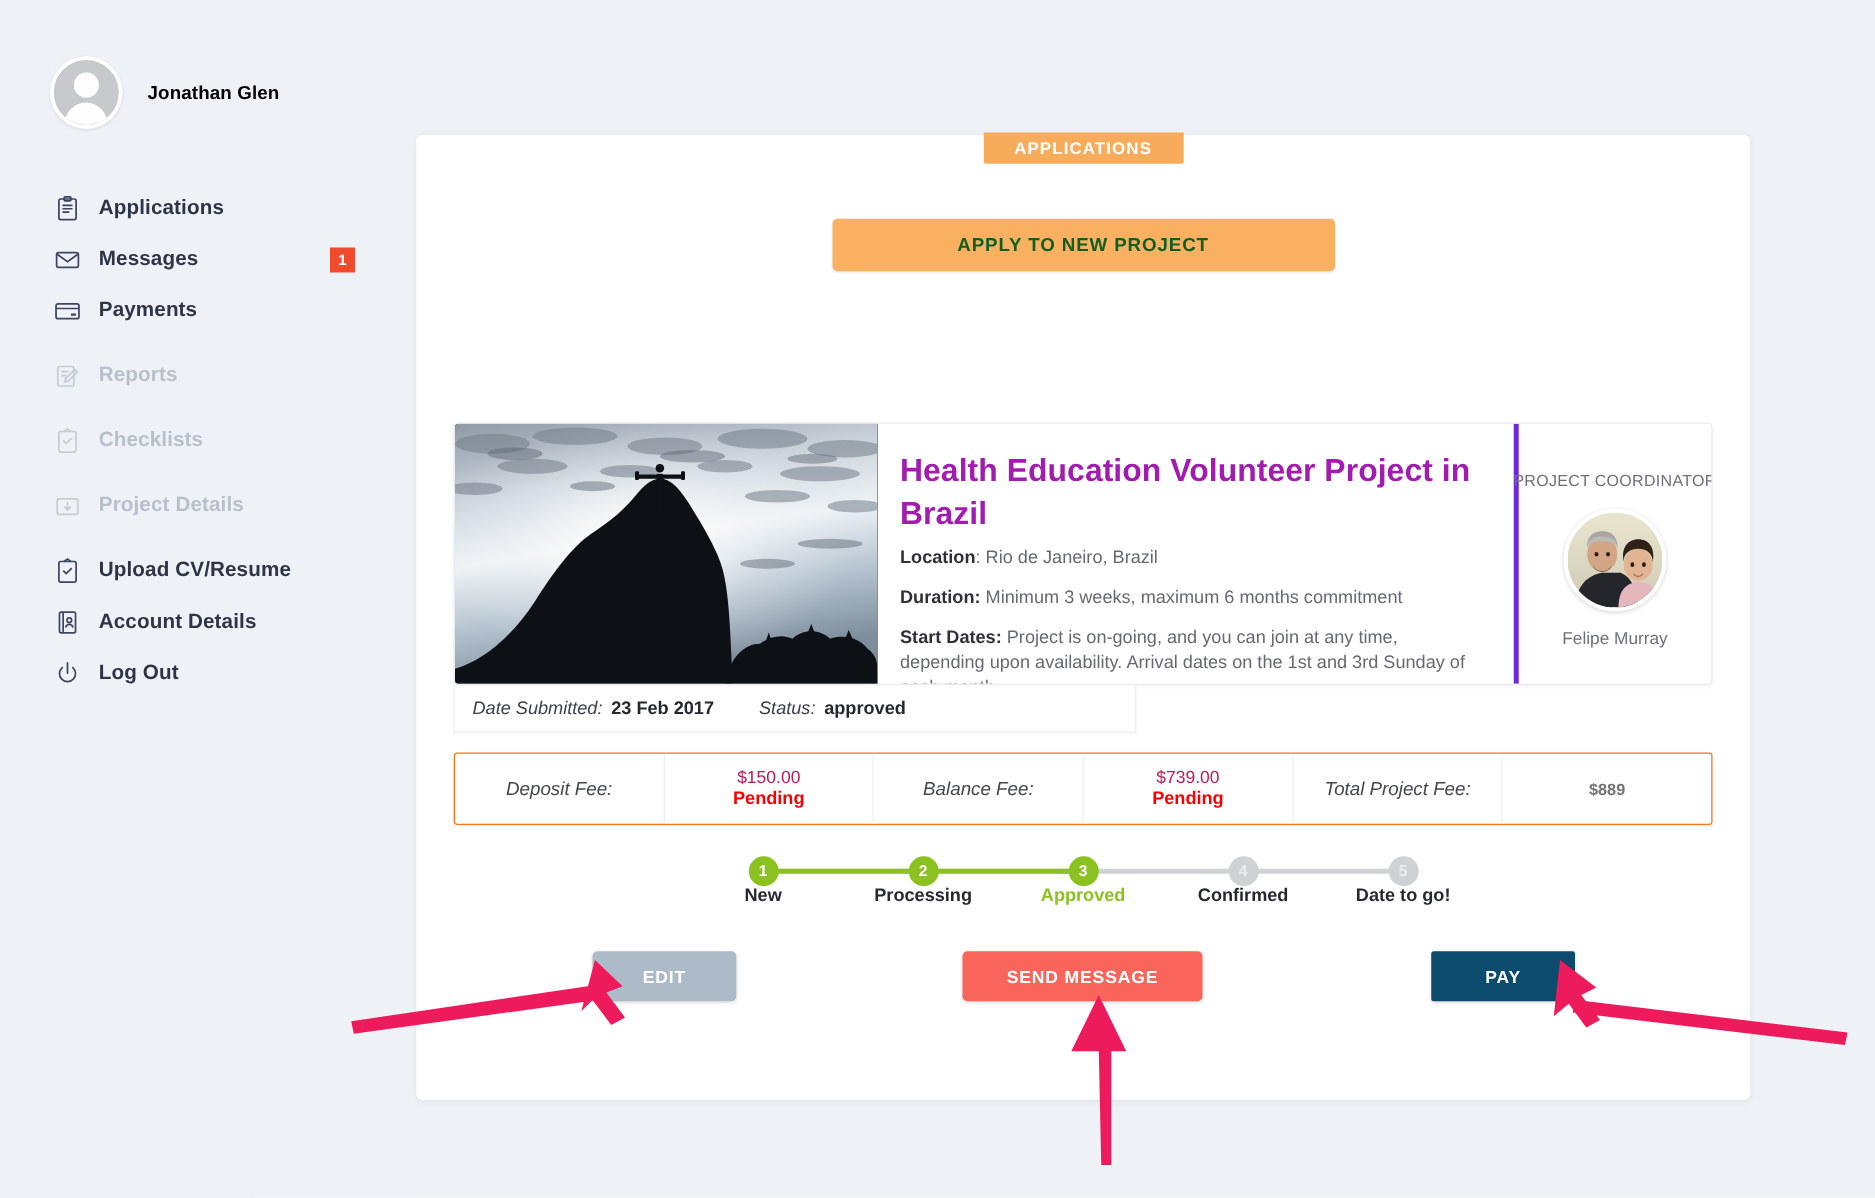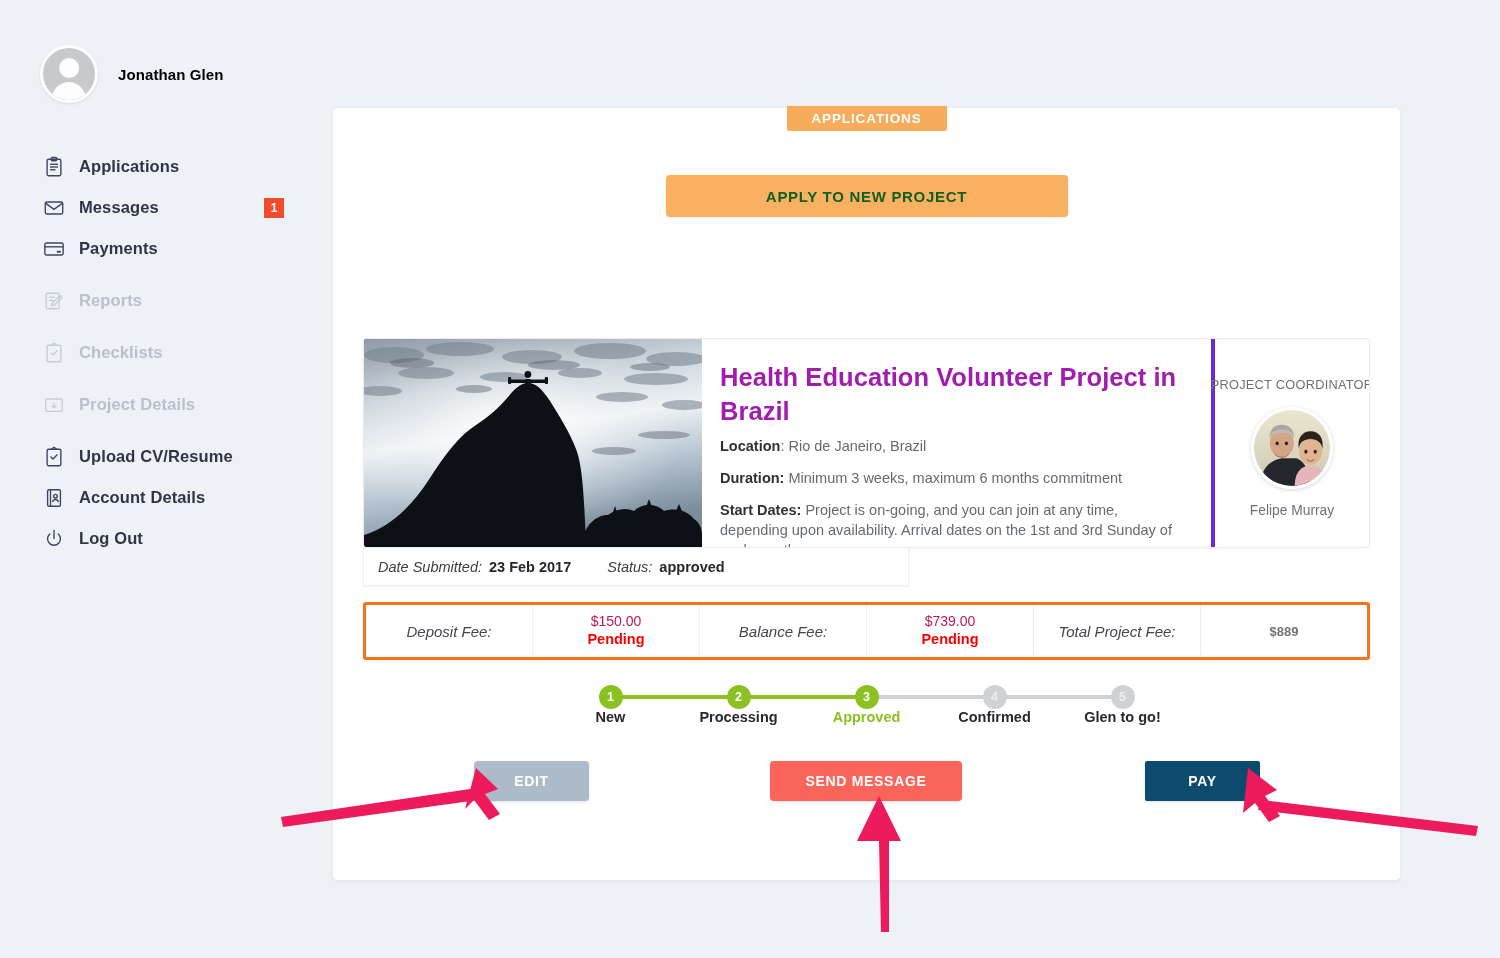--- a/index.html
+++ b/index.html
@@ -175,21 +175,21 @@
     box-shadow: 0 1px 2px rgba(40,60,90,.05);
   }
   .sub-lab { font-style: italic; color: #3b3f45; margin-right: 7px; }
   .sub-val { font-weight: 700; color: #25282d; }
   .sub-sp { display:inline-block; width: 36px; }
 
   
   .fees {
     position: absolute; left: 30px; top: 494px;
     width: 1007px; height: 58px;
-    border: 3px solid #f97316;
+    border: 1px solid #f97316;
     border-radius: 3px;
     display: flex; align-items: stretch;
     box-shadow: 0 1px 2px rgba(40,60,90,.05);
     background: #fff;
   }
   .fee-cell {
     flex: 1 1 0; display: flex; flex-direction: column;
     align-items: center; justify-content: center;
   }
   .fee-cell.lab { font-style: italic; font-size: 15px; color: #43474d; }
@@ -536,21 +536,21 @@
       <div class="step current" style="left:274px">
         <div class="step-dot">3</div>
         <div class="step-label">Approved</div>
       </div>
       <div class="step inactive" style="left:402px">
         <div class="step-dot">4</div>
         <div class="step-label">Confirmed</div>
       </div>
       <div class="step inactive" style="left:530px">
         <div class="step-dot">5</div>
-        <div class="step-label">Glen to go!</div>
+        <div class="step-label">Date to go!</div>
       </div>
     </div>
 
     <div class="actions">
       <button class="act-btn btn-edit">EDIT</button>
       <button class="act-btn btn-msg">SEND MESSAGE</button>
       <button class="act-btn btn-pay">PAY</button>
     </div>
 
   </main>

